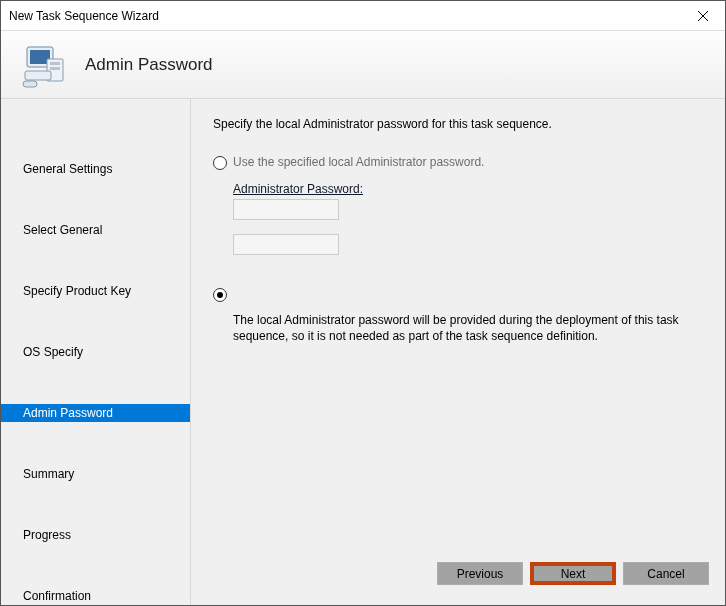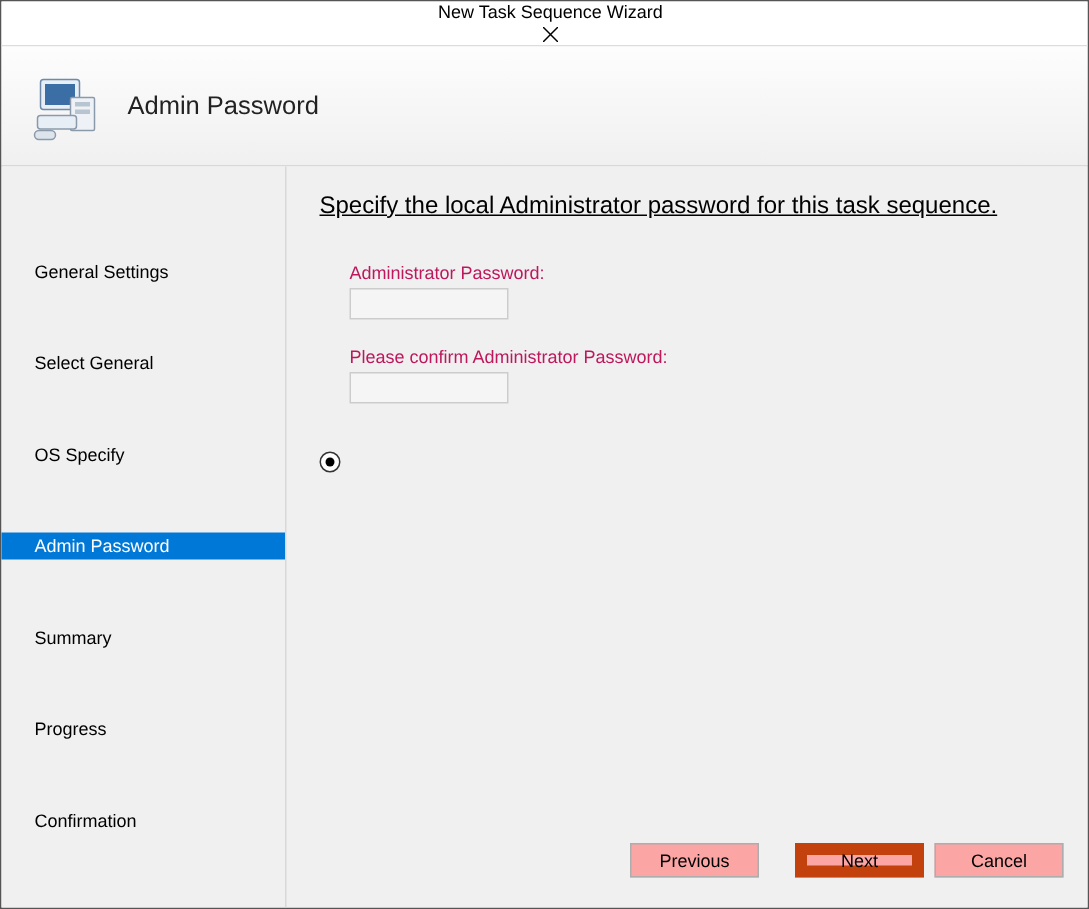--- a/index.html
+++ b/index.html
@@ -23,21 +23,20 @@
       flex-direction: column;
     }
     .titlebar {
       height: 30px;
       display: flex;
       align-items: center;
       padding: 0 0 0 8px;
       font-size: 12px;
       border-bottom: 1px solid #ddd;
       background: #fff;
-      flex-direction: column;
     }
     .titlebar-title {
       flex: 1;
       color: #000;
     }
     .titlebar-close {
       width: 45px;
       height: 29px;
       display: flex;
       justify-content: center;
@@ -88,24 +87,23 @@
       background: #0078d7;
       color: #fff;
     }
     .content {
       flex: 1;
       padding: 18px 14px 12px 22px;
       display: flex;
       flex-direction: column;
     }
     .instruction {
-      font-size: 16px;
+      font-size: 12px;
       color: #000;
       margin-bottom: 24px;
-      text-decoration: underline;
     }
     .option-row {
       display: flex;
       align-items: flex-start;
       margin-bottom: 4px;
     }
     .radio-cell {
       width: 20px;
       padding-top: 1px;
     }
@@ -130,22 +128,23 @@
     .option-text {
       font-size: 12px;
       color: #000;
       flex: 1;
     }
     .option-text.disabled {
       color: #6d6d6d;
     }
     .field-label {
       font-size: 12px;
-      color: #be185d;
+      color: #0f172a;
       margin: 4px 0 3px 20px;
+      text-decoration: underline;
     }
     .pwd-input {
       width: 106px;
       height: 21px;
       border: 1px solid #ccc;
       background: #f5f5f5;
       margin: 0 0 14px 20px;
       font-size: 12px;
       padding: 0 4px;
     }
@@ -162,29 +161,28 @@
       display: flex;
       justify-content: flex-end;
       gap: 7px;
       padding: 6px 2px 8px 0;
     }
     .btn {
       width: 86px;
       height: 23px;
       font-size: 12px;
       border: 1px solid #adadad;
-      background: #fca5a5;
+      background: #a3a3a3;
       cursor: pointer;
       display: flex;
       justify-content: center;
       align-items: center;
     }
     .btn.primary {
-      border: 8px solid #c2410c;
-      margin-left: 17px;
+      border: 4px solid #c2410c;
     }
   </style>
 </head>
 <body>
 
 <div class="window">
 
   <div class="titlebar">
     <span class="titlebar-title">New Task Sequence Wizard</span>
     <div class="titlebar-close">
@@ -208,45 +206,52 @@
       </svg>
     </div>
     <div class="header-title">Admin Password</div>
   </div>
 
   <div class="body-area">
 
     <div class="sidebar">
       <div class="sidebar-item">General Settings</div>
       <div class="sidebar-item">Select General</div>
+      <div class="sidebar-item">Specify Product Key</div>
       <div class="sidebar-item">OS Specify</div>
       <div class="sidebar-item selected">Admin Password</div>
       <div class="sidebar-item">Summary</div>
       <div class="sidebar-item">Progress</div>
       <div class="sidebar-item">Confirmation</div>
     </div>
 
     <div class="content">
       <div class="instruction">Specify the local Administrator password for this task sequence.</div>
 
+      <div class="option-row">
+        <div class="radio-cell">
+          <span class="radio"></span>
+        </div>
+        <div class="option-text disabled">Use the specified local Administrator password.</div>
+      </div>
 
       <div class="field-label">Administrator Password:</div>
       <input class="pwd-input" type="password" disabled="" value="" style="">
 
-      <div class="field-label">Please confirm Administrator Password:</div>
       <input class="pwd-input" type="password" disabled="" value="" style="">
 
       <div style="height:14px"></div>
 
       <div class="option-row">
         <div class="radio-cell">
           <span class="radio checked"></span>
         </div>
       </div>
 
+      <div class="desc-text">The local Administrator password will be provided during the deployment of this task sequence, so it is not needed as part of the task sequence definition.</div>
 
       <div class="content-spacer"></div>
 
       <div class="button-row">
         <div class="btn">Previous</div>
         <div class="btn primary">Next</div>
         <div class="btn">Cancel</div>
       </div>
     </div>
 

